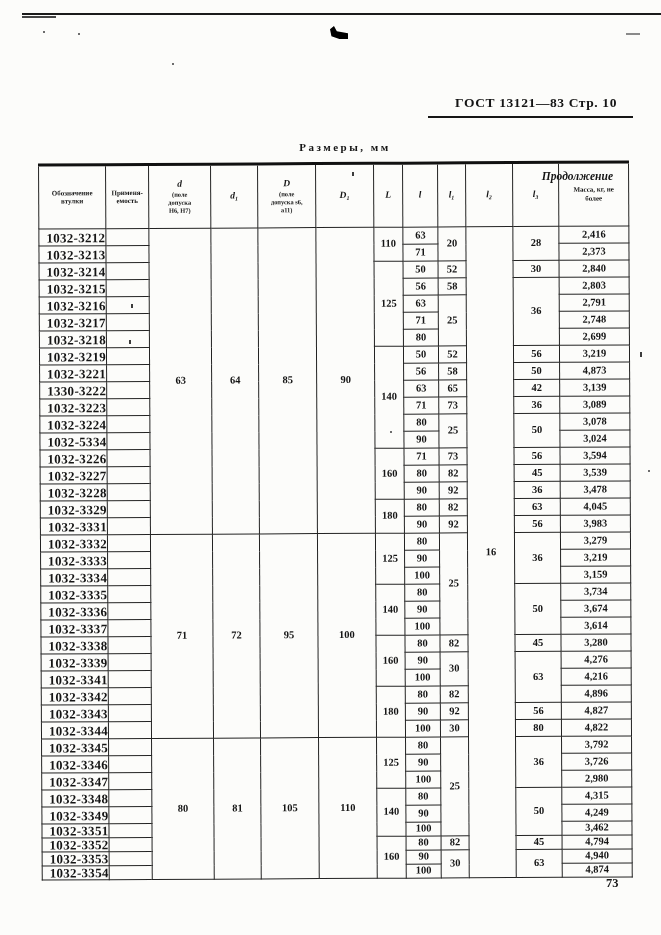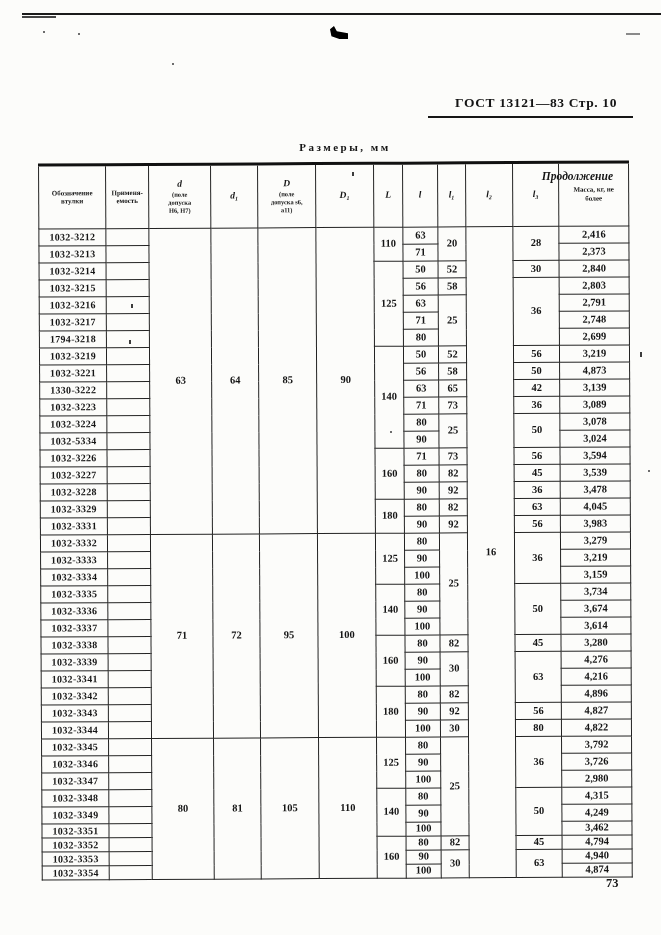--- a/index.html
+++ b/index.html
@@ -26,21 +26,21 @@
   table.dims{
     position:absolute;left:38px;top:162px;width:590px;
     border-collapse:collapse;table-layout:fixed;
     transform:rotate(-0.3deg);transform-origin:50% 0;
   }
   .dims th,.dims td{border:1px solid #232323;padding:0;text-align:center;vertical-align:middle;}
   .dims thead th{border-top:3px solid #111;font-weight:bold;font-size:7px;line-height:1.2;padding:2px 1px;height:58px;}
   .dims tbody tr{height:17px;}
   .dims tbody tr.rshort{height:14px;}
   .dims td{font-weight:bold;font-size:10.5px;line-height:1;}
-  .dims td.des{font-size:10px;letter-spacing:.3px;}
+  .dims td.des{font-size:13px;letter-spacing:.3px;text-align:right;}
   .hsym{font-style:italic;font-size:9.5px;font-weight:bold;}
   .hsub{font-size:6.4px;font-weight:bold;max-width:32px;margin:1px auto 0;line-height:1.25;}
   .hm-narrow{display:inline-block;max-width:42px;line-height:1.25;}
   
   col.c0{width:67px}col.c1{width:43px}col.c2{width:62px}col.c3{width:47px}
   col.c4{width:58px}col.c5{width:58px}col.c6{width:29px}col.c7{width:35px}
   col.c8{width:28px}col.c9{width:47px}col.c10{width:46px}col.c11{width:70px}
 </style>
 </head>
 <body>
@@ -142,21 +142,21 @@
           <td rowspan="3">25</td>
           <td>2,791</td>
         </tr>
         <tr>
           <td class="des">1032-3217</td>
           <td></td>
           <td>71</td>
           <td>2,748</td>
         </tr>
         <tr>
-          <td class="des">1794-3218</td>
+          <td class="des">1032-3218</td>
           <td></td>
           <td>80</td>
           <td>2,699</td>
         </tr>
         <tr>
           <td class="des">1032-3219</td>
           <td></td>
           <td rowspan="6">140</td>
           <td>50</td>
           <td>52</td>

